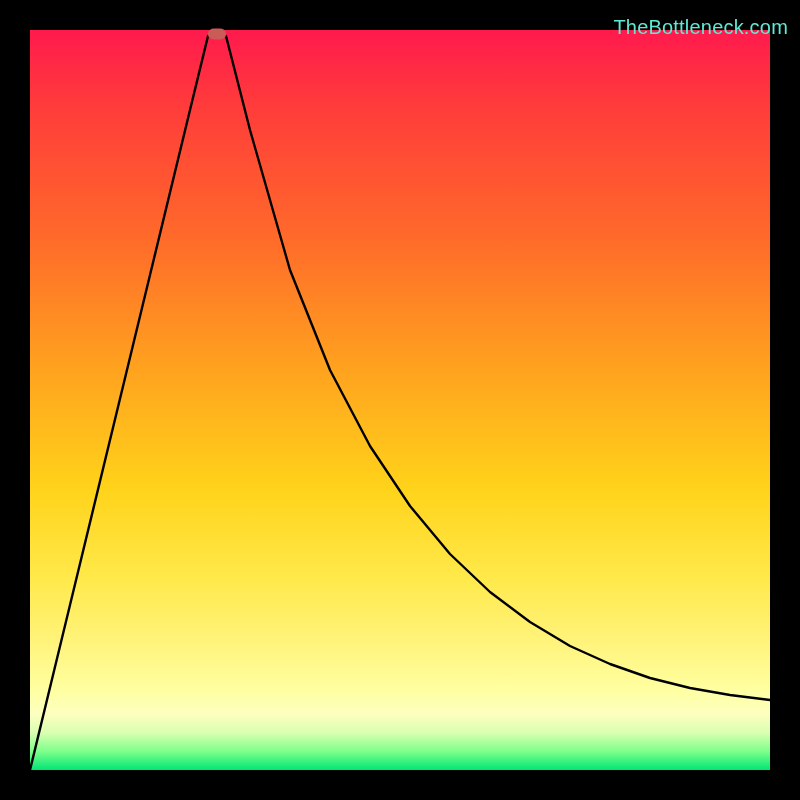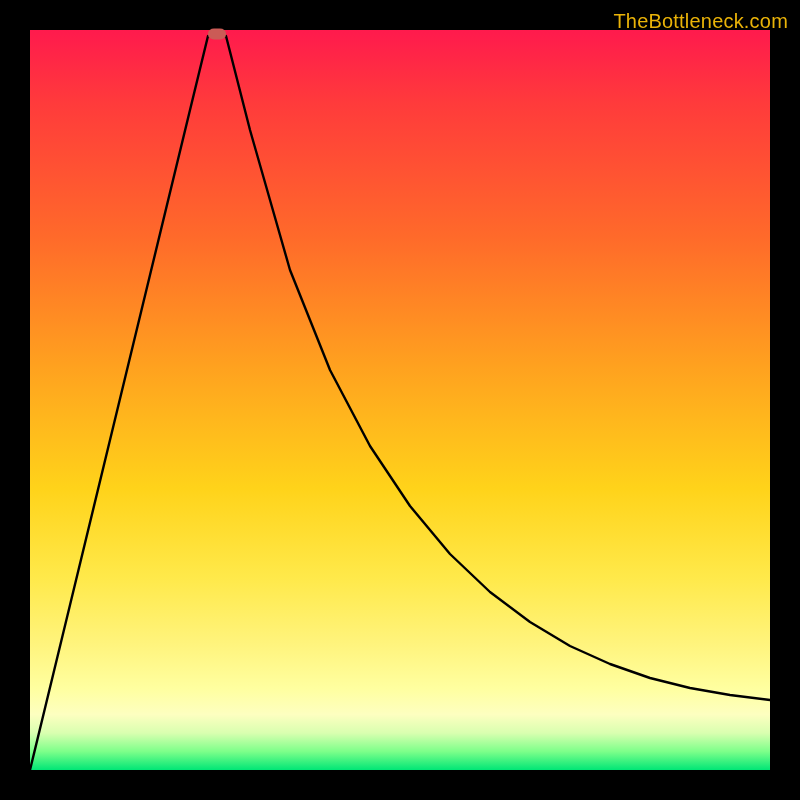--- a/index.html
+++ b/index.html
@@ -51,23 +51,23 @@
   .marker {
     position: absolute;
     width: 18px;
     height: 11px;
     border-radius: 6px / 5px;
     background: #cb5b56;
     transform: translate(-50%, -50%);
   }
   .watermark {
     position: absolute;
-    top: 10px;
+    top: 16px;
     right: 12px;
-    color: #eab308;
+    color: #5eead4;
     font-size: 20px;
     letter-spacing: 0.2px;
     user-select: none;
   }
 </style>
 </head>
 <body>
 
 <div class="stage">
 

